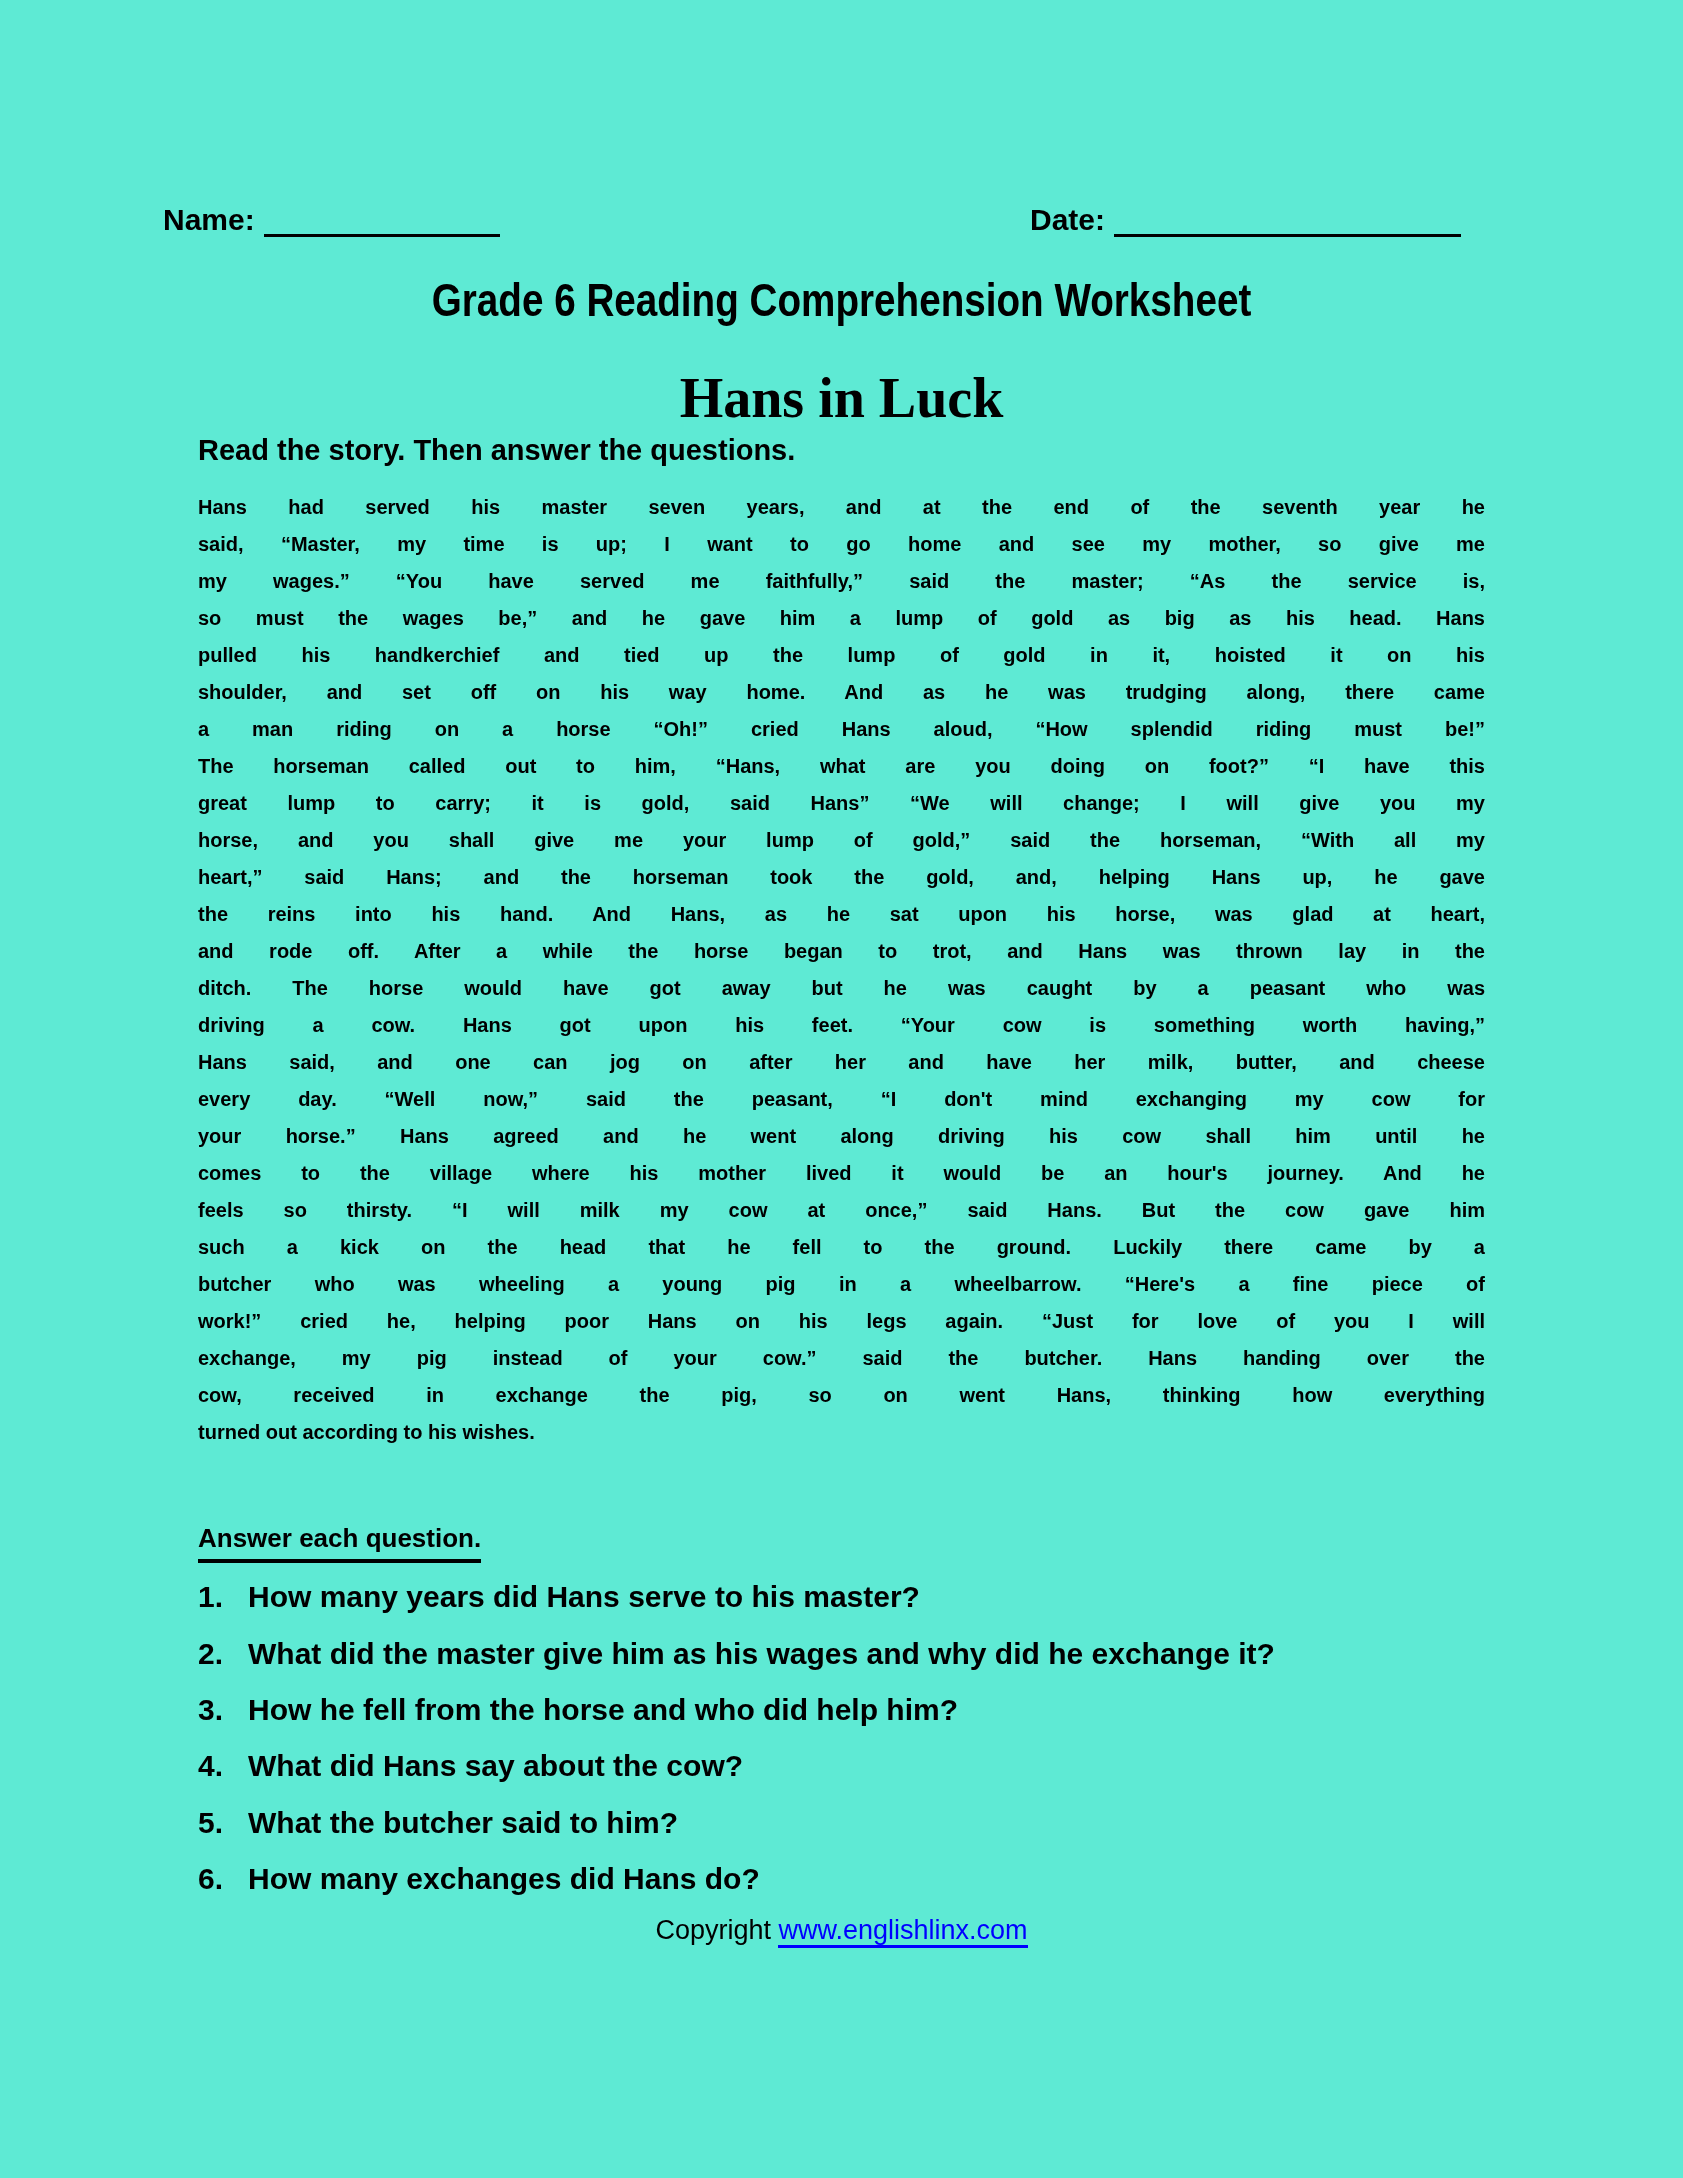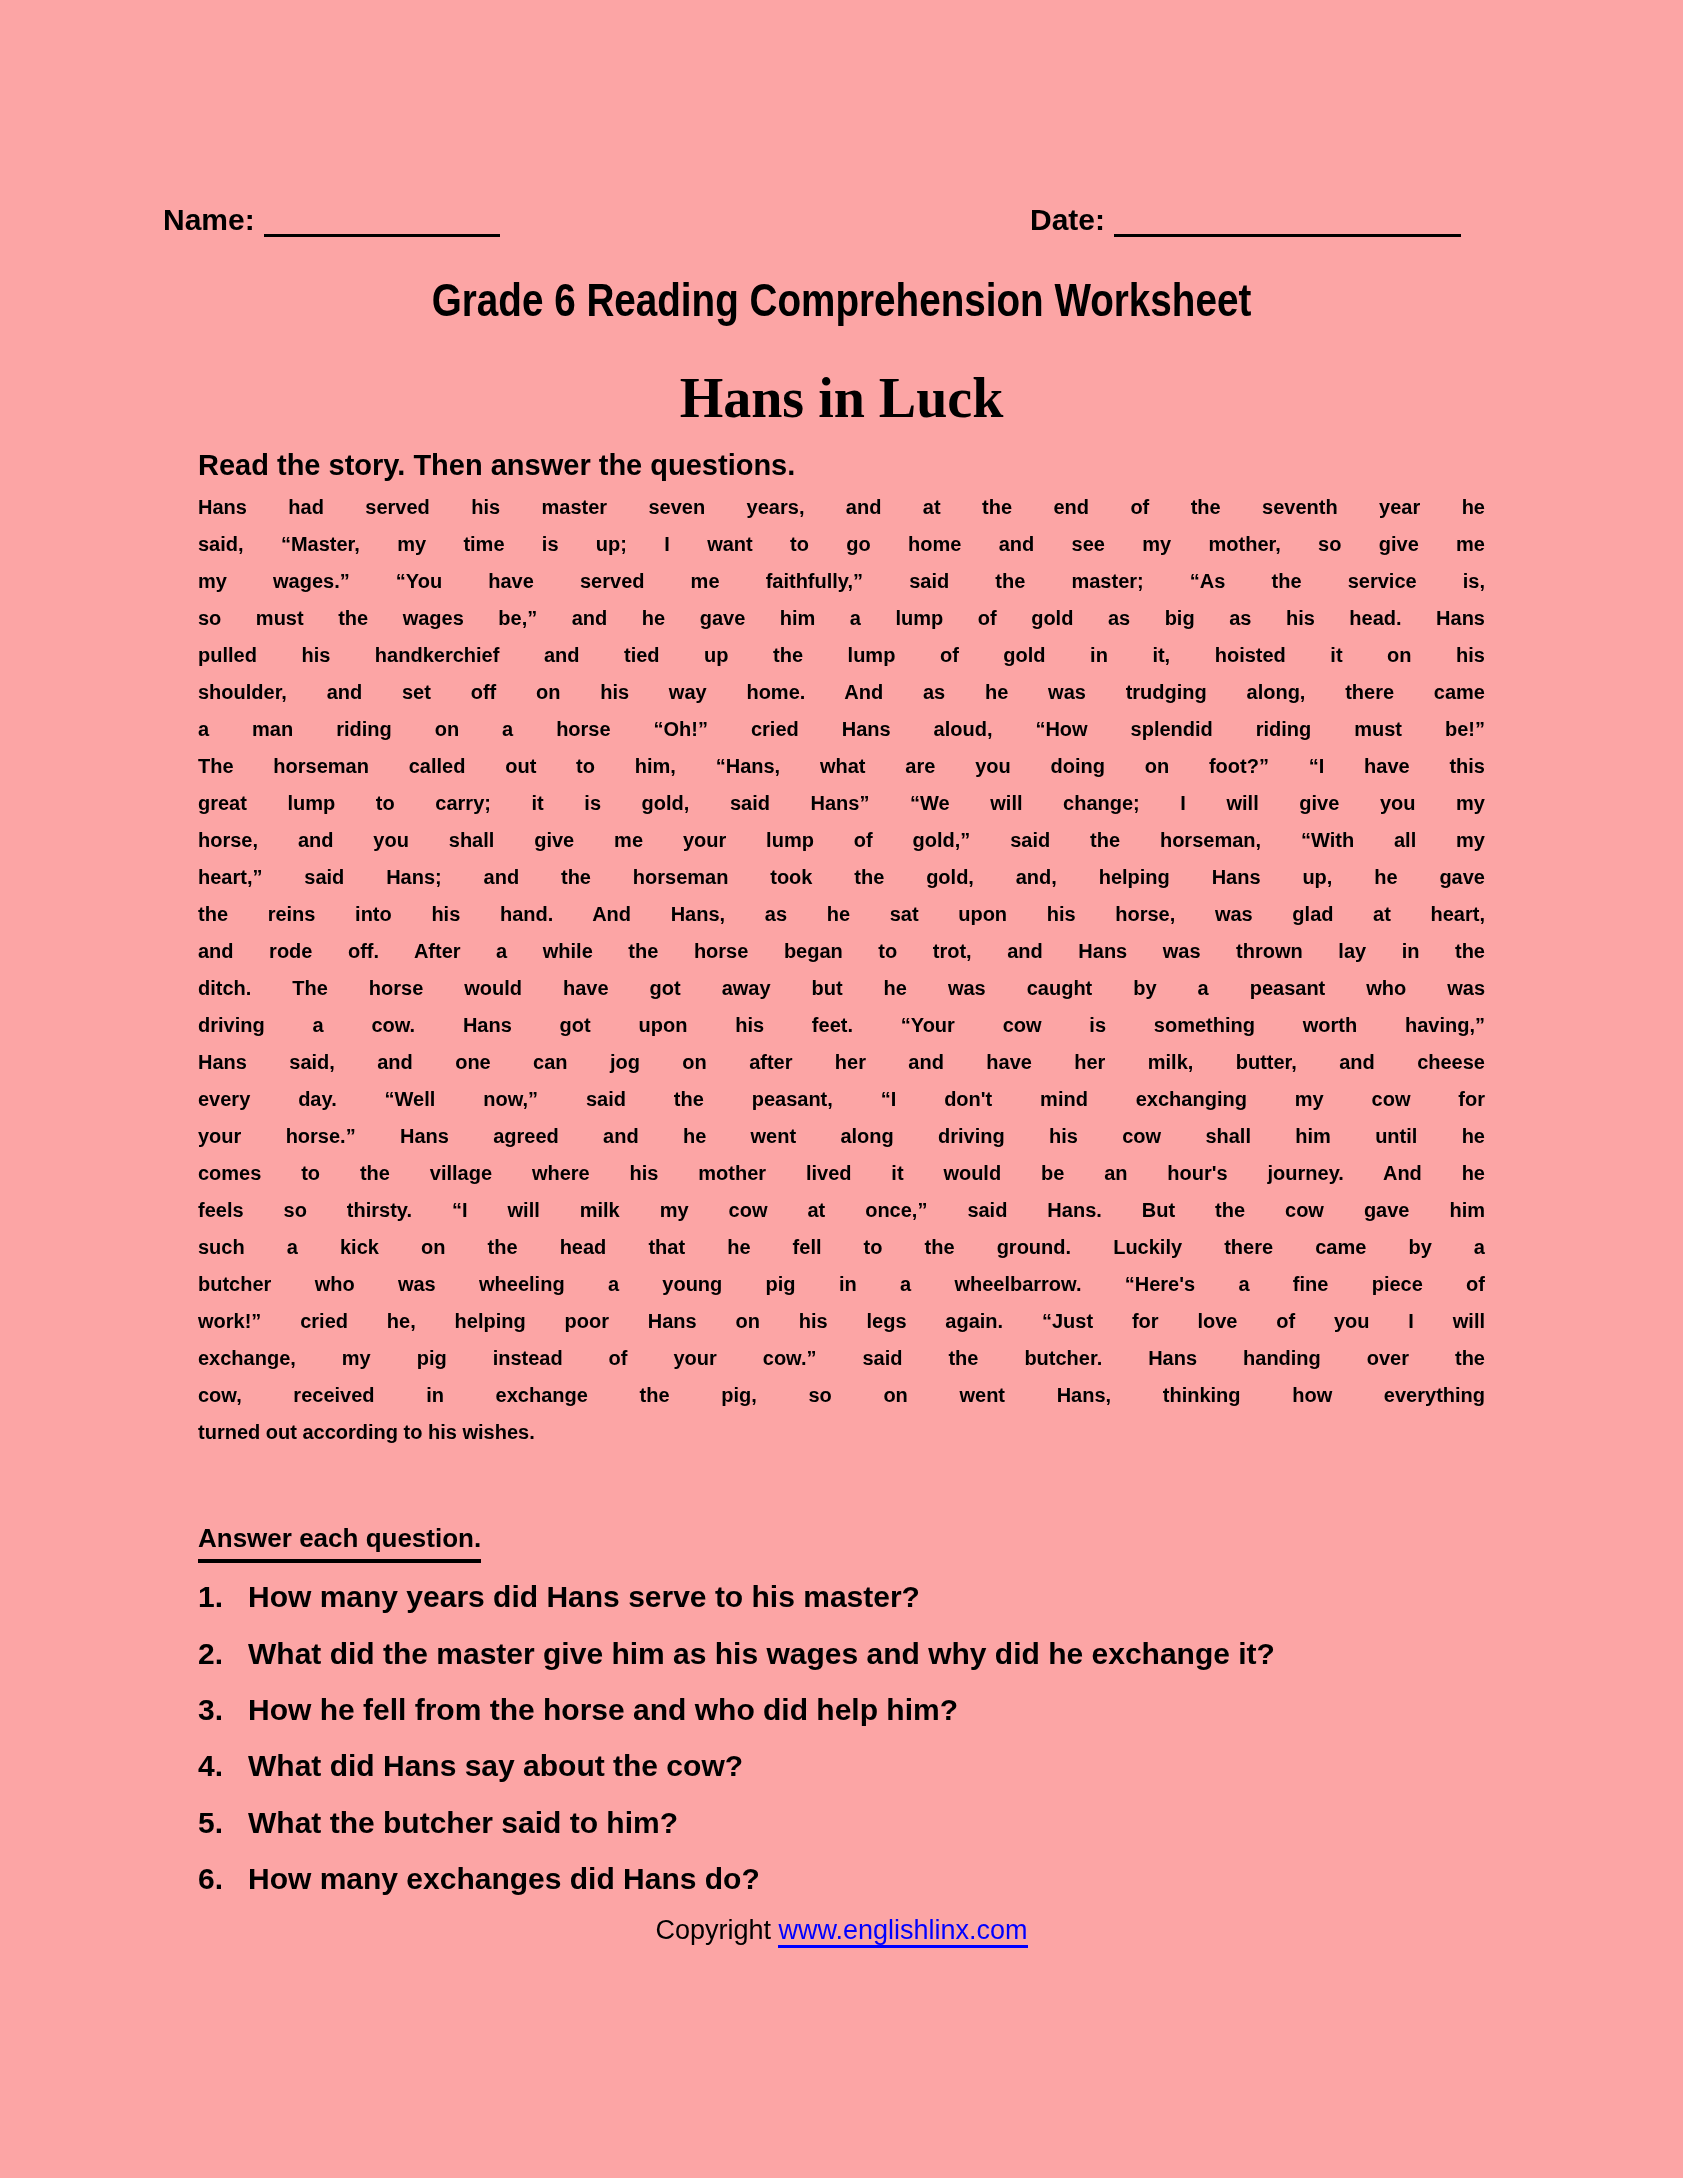--- a/index.html
+++ b/index.html
@@ -1,19 +1,19 @@
 <!DOCTYPE html>
 <html><head>
 <meta charset="utf-8">
 <style>
   html,body{margin:0;padding:0;background:#ffffff;}
   .page{
     position:relative;
     width:1683px;height:2178px;
-    background:#fca5a5;
+    background:#5eead4;
     font-family:"Liberation Sans","DejaVu Sans",sans-serif;
     color:#000000;
     overflow:hidden;
   }
   
   .field{position:absolute;top:201px;display:flex;align-items:flex-end;height:36px;}
   .field-name{left:163px;}
   .field-date{left:1030px;}
   .field .label{font-size:30px;font-weight:700;line-height:34px;}
   .blank{display:inline-block;border-bottom:3px solid #000;height:30px;margin-left:9px;}
@@ -26,21 +26,21 @@
     transform:scaleX(0.84);transform-origin:50% 50%;
     white-space:nowrap;
   }
   .subtitle{
     position:absolute;top:366px;left:0;right:0;
     text-align:center;
     font-family:"Liberation Serif","DejaVu Serif",serif;
     font-size:56px;font-weight:700;
   }
   
-  .instructions{position:absolute;top:449px;left:198px;width:1287px;font-size:29px;font-weight:700;}
+  .instructions{position:absolute;top:434px;left:198px;width:1287px;font-size:29px;font-weight:700;}
   .story{position:absolute;top:489px;left:198px;width:1287px;font-size:20px;font-weight:700;}
   .story-line{height:37px;line-height:37px;text-align:justify;text-align-last:justify;white-space:normal;}
   .story-line.last{text-align-last:left;}
   
   .answer-heading-wrap{position:absolute;top:1523px;left:198px;}
   .answer-heading{
     display:inline-block;font-size:26px;font-weight:700;
     padding-bottom:5px;border-bottom:4px solid #000;
   }
   .q-row{position:absolute;left:198px;width:1307px;display:flex;font-size:30px;font-weight:700;line-height:34px;}

